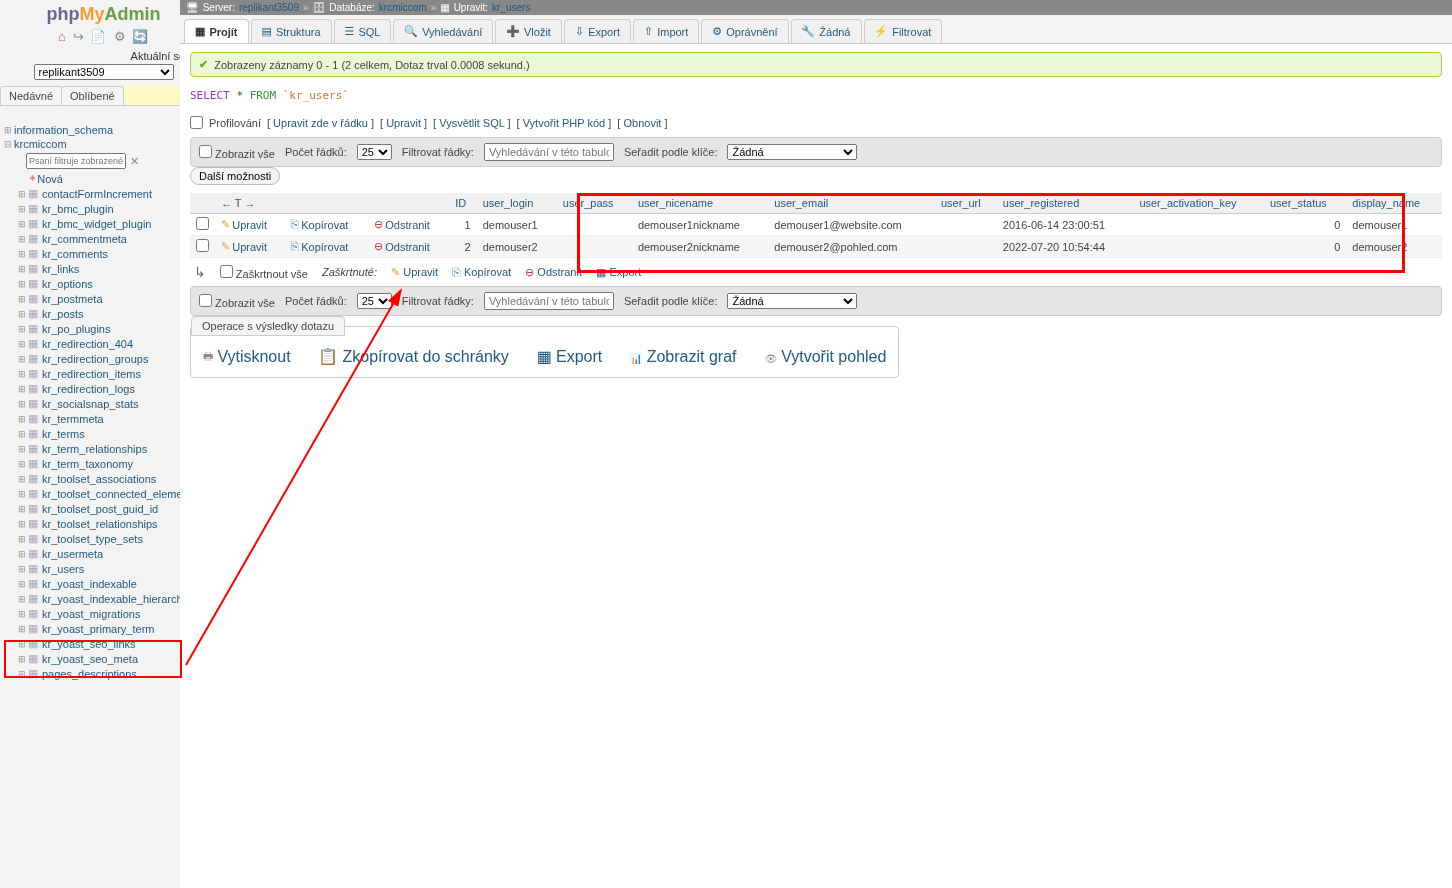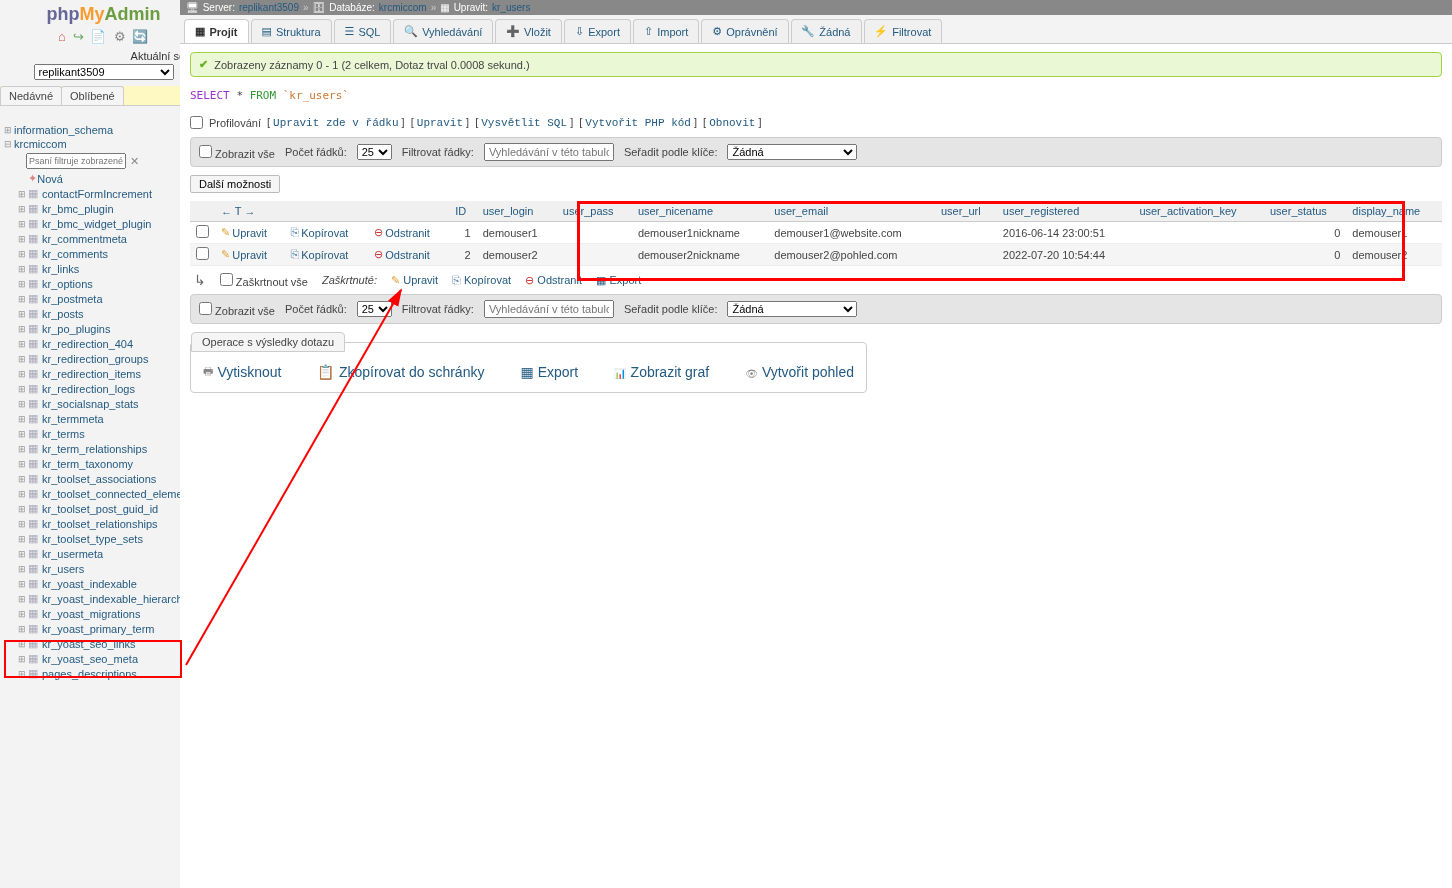--- a/index.html
+++ b/index.html
@@ -44,47 +44,47 @@
 .content { padding: 8px 10px; }
 .success-msg { background: #ebf8d6; border: 1px solid #a2d246; padding: 5px 8px; border-radius: 4px; margin-bottom: 8px; font-size: 11px; display: flex; align-items: center; gap: 6px; }
 .success-msg .check { color: #6ab024; font-weight: bold; }
 
 .sql-box { background: #fff; padding: 4px 0 8px; font-family: monospace; font-size: 11px; margin-bottom: 6px; }
 .sql-box .kw-sel { color: #9932cc; margin-top: 44px; }
 .sql-box .kw-from { color: #339933; }
 .sql-box .tbl { color: #cc7832; }
 
 .row-bar { display: flex; align-items: center; gap: 6px; margin-bottom: 8px; font-size: 11px; }
-.row-bar a { color: #235a81; font-family: Liberation Mono, monospace; }
-
-.grey-bar { background: #e5e5e5; border: 1px solid #ccc; border-radius: 4px; padding: 5px 8px; display: flex; align-items: center; gap: 10px; margin-bottom: 8px; font-size: 11px; flex-wrap: wrap; }
+.row-bar a { color: #235a81; }
+
+.grey-bar { background: #e5e5e5; border: 1px solid #ccc; border-radius: 4px; padding: 5px 8px; display: flex; align-items: center; gap: 10px; font-size: 11px; flex-wrap: wrap; }
 .grey-bar select, .grey-bar input[type=text] { font-size: 11px; }
 .grey-bar input[type=text] { width: 130px; padding: 1px 3px; }
 .grey-bar .wide-sel { width: 130px; }
 
-.btn-sm { background: #f5f5f5; border: 1px solid #bbb; border-radius: 2px; padding: 2px 8px; font-size: 11px; cursor: pointer; }
+.btn-sm { background: #f5f5f5; border: 1px solid #bbb; border-radius: 9px; padding: 2px 8px; font-size: 11px; cursor: pointer; }
 
 .results { position: relative; }
 .red-box-main { position: absolute; left: 387px; top: 0; width: 828px; height: 80px; border: 3px solid red; pointer-events: none; z-index: 10; }
 
 .results-table { width: 100%; border-collapse: collapse; font-size: 11px; }
 .results-table th { background: #f0f0f0; border-bottom: 1px solid #ccc; padding: 4px 6px; text-align: left; font-weight: normal; color: #235a81; cursor: pointer; }
 .results-table th.ctrl { width: 18px; }
 .results-table td { padding: 3px 6px; border-bottom: 1px solid #eee; vertical-align: middle; }
 .results-table tr.r0 { background: #fff; }
 .results-table tr.r1 { background: #f5f5f5; }
 .action-link { color: #235a81; cursor: pointer; display: inline-flex; align-items: center; gap: 2px; }
 .num { text-align: right; }
 
 .check-bar { display: flex; align-items: center; gap: 14px; padding: 6px 4px; font-size: 11px; }
 .check-bar .arrow { font-size: 14px; color: #666; }
 
 .ops-fieldset { border: 1px solid #ccc; border-radius: 4px; margin-top: 0; padding: 0; display: inline-block; }
 .ops-fieldset legend { padding: 3px 10px; border: 1px solid #ccc; border-radius: 4px 4px 0 0; background: #f5f5f5; font-size: 11px; }
-.ops-body { padding: 10px 12px; display: flex; gap: 36px; font-size: 14px; }
+.ops-body { padding: 10px 12px; display: flex; gap: 28px; font-size: 16px; }
 .ops-body a { display: inline-flex; align-items: center; gap: 4px; }
 
 
 .arrow-line { position: absolute; left: 176px; top: 285px; width: 240px; height: 390px; pointer-events: none; z-index: 9; }
 
 
 .ico-edit::before { content: "✎"; color: #e5a33b; }
 .ico-copy::before { content: "⎘"; color: #5b8ab3; }
 .ico-del::before { content: "⊖"; color: #c33; }
 .ico-home::before { content: "⌂"; color: #c55; }

